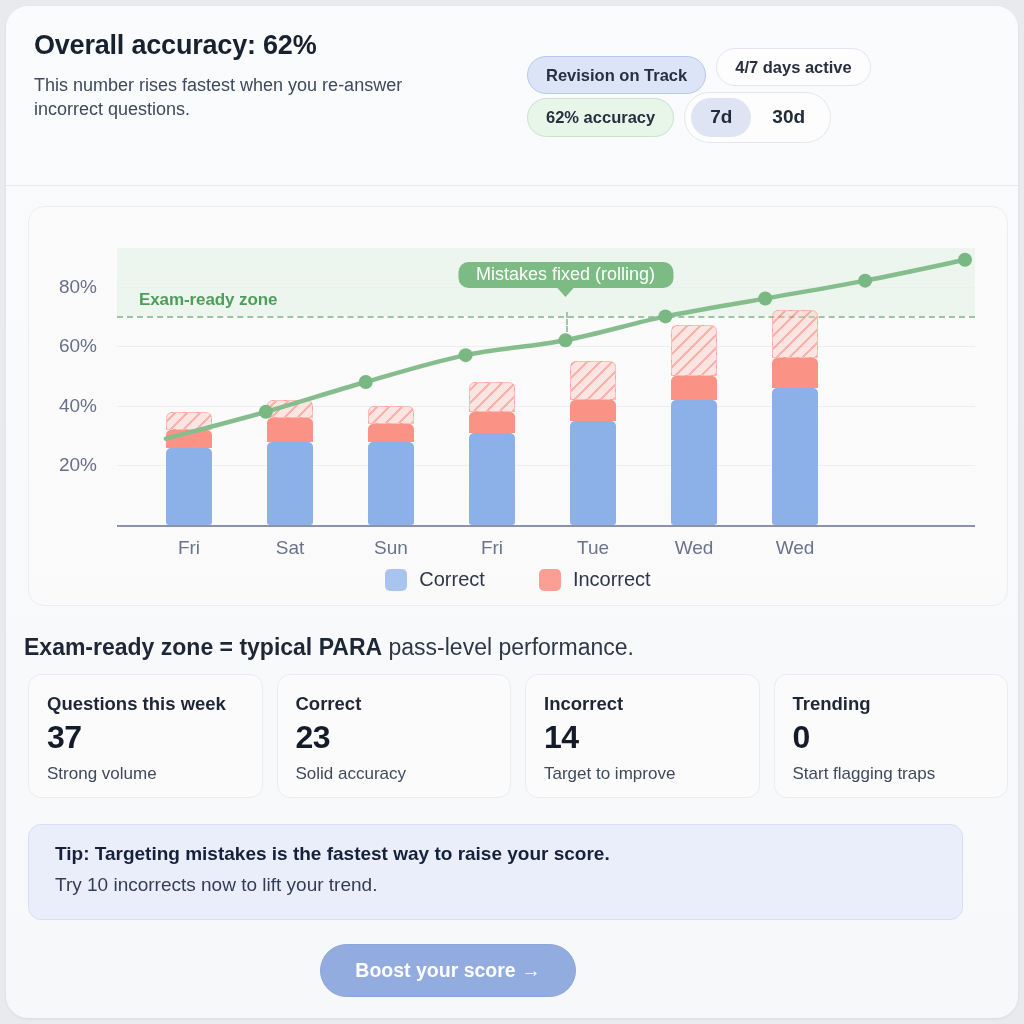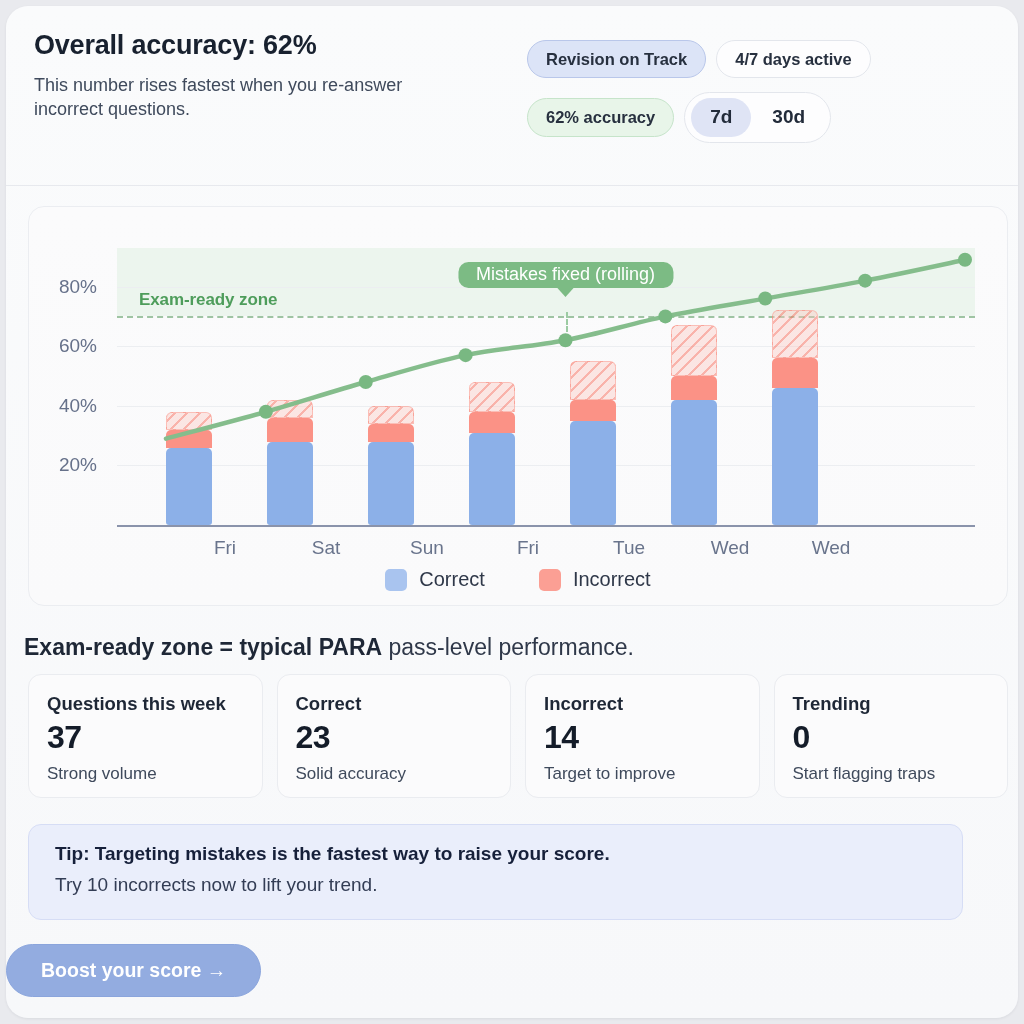--- a/index.html
+++ b/index.html
@@ -43,21 +43,21 @@
   .pillrow { position: absolute; display: flex; gap: 10px; align-items: center; }
   .pillrow.r1 { top: 34px; left: 521px; }
   .pillrow.r2 { top: 86px; left: 521px; }
   .pill {
     border-radius: 999px;
     font-size: 16.5px; font-weight: 700;
     padding: 9px 18px;
     white-space: nowrap;
     line-height: 1.1;
   }
-  .pill.blue { background: #dce4f7; color: #27303f; border: 1px solid #b9c7ea; }
+  .pill.blue { background: #dce4f7; color: #27303f; border: 1px solid #b9c7ea; margin-top: 16px; }
   .pill.plain { background: #fdfdfe; color: #27303f; border: 1px solid #e3e6ec; }
   .pill.green { background: #e8f5e9; color: #27303f; border: 1px solid #c6e4ca; }
 
   .toggle {
     display: flex; align-items: center;
     background: #fdfdfe;
     border: 1px solid #e3e6ec;
     border-radius: 999px;
     padding: 5px 6px;
     gap: 2px;
@@ -116,21 +116,21 @@
     position: absolute; width: 100%;
     background:
       repeating-linear-gradient(-45deg,
         rgba(248,120,104,.55) 0px, rgba(248,120,104,.55) 2px,
         rgba(252,196,188,.38) 2px, rgba(252,196,188,.38) 9px);
     border: 1px solid rgba(250,150,138,.5);
     border-radius: 6px 6px 0 0;
   }
   .xlabel {
     position: absolute; transform: translateX(-50%);
-    font-size: 19px; color: #69748c; margin-left: 36px;
+    font-size: 19px; color: #69748c;
   }
   .legend {
     position: absolute; bottom: 14px; left: 0; width: 100%;
     display: flex; justify-content: center; align-items: center; gap: 54px;
   }
   .legend .item { display: flex; align-items: center; gap: 12px; }
   .legend .swatch { width: 22px; height: 22px; border-radius: 5px; }
   .legend .txt { font-size: 20px; color: #2f3849; }
 
   .tip-bubble {
@@ -184,21 +184,21 @@
     border: 1px solid #d6ddf5;
     border-radius: 13px;
     padding: 18px 26px;
   }
   .banner .l1 { font-size: 19px; font-weight: 700; color: #16203a; }
   .banner .l2 { font-size: 19px; color: #333d55; margin-top: 9px; }
 
   
   .actions {
     position: absolute; left: 0; top: 938px; width: 884px;
-    display: flex; justify-content: space-between; gap: 6px;
+    display: flex; justify-content: center; gap: 6px;
   }
   .btn {
     border-radius: 999px;
     font-size: 19.5px; font-weight: 700;
     padding: 15px 34px;
     white-space: nowrap;
     line-height: 1.1;
   }
   .btn.primary { background: #93ace0; color: #ffffff; border: 1px solid #8ba5dc; }
   .btn.ghost { background: #fdfdfe; color: #141c29; border: 1px solid #e4e7ed; }

